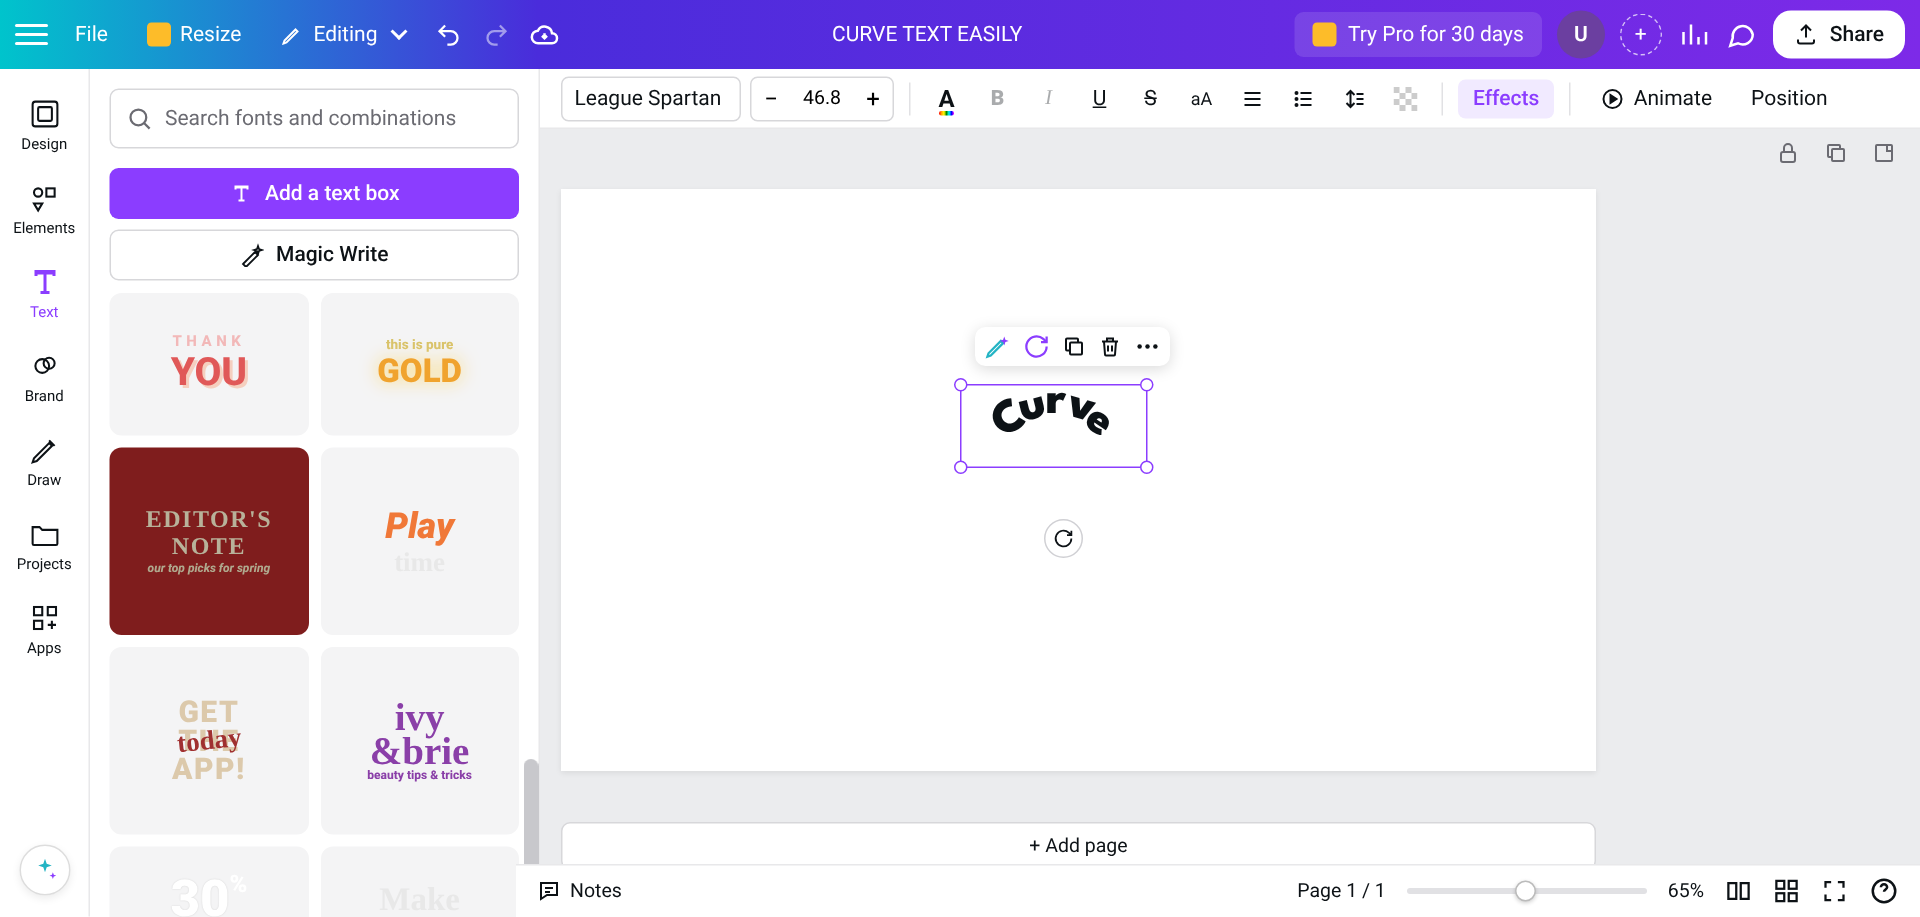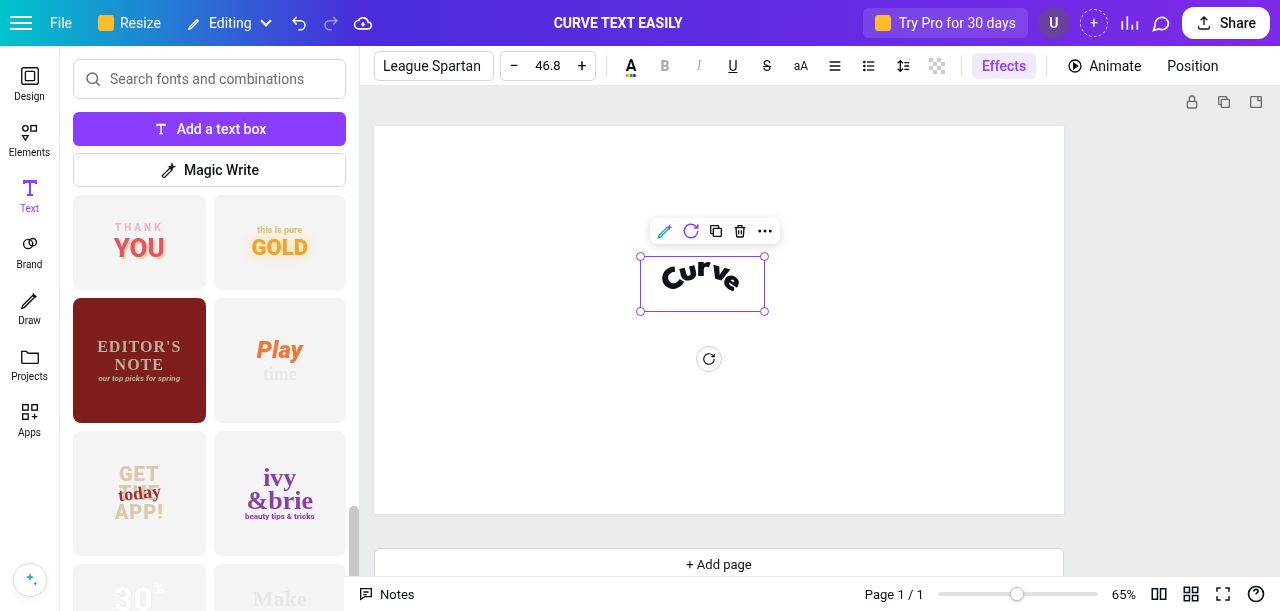--- a/index.html
+++ b/index.html
@@ -7,21 +7,21 @@
 
   
   .topbar { height: 46px; background: linear-gradient(90deg,#00c4cc 0%,#4a2cdb 28%,#7d2ae8 100%); display:flex; align-items:center; padding:0 10px; gap:10px; color:#fff; font-size:14px; }
   .hamburger { width:22px; height:22px; display:flex; flex-direction:column; justify-content:center; gap:4px; cursor:pointer;}
   .hamburger span{height:2px; background:#fff; border-radius:1px;}
   .topbar .btn { padding:6px 8px; border-radius:6px; display:flex; align-items:center; gap:6px; cursor:pointer;}
   .crown{width:16px;height:16px;border-radius:3px;background:#fdbc29;display:inline-block;}
   .chev::after{content:"";display:inline-block;border:solid #fff;border-width:0 2px 2px 0;padding:3px;transform:rotate(45deg);margin-left:4px;position:relative;top:-2px;}
   .iconcircle{width:22px;height:22px;display:flex;align-items:center;justify-content:center;}
   .spacer{flex:1;}
-  .doc-title{font-weight:700;}
+  .doc-title{font-weight:400;}
   .pill{background:rgba(255,255,255,.12);padding:7px 12px;border-radius:6px;display:flex;align-items:center;gap:8px;}
   .avatar{width:32px;height:32px;border-radius:50%;background:#6b3fa0;display:flex;align-items:center;justify-content:center;color:#fff;font-weight:600;}
   .plus-circle{width:28px;height:28px;border:1.5px dashed rgba(255,255,255,.7);border-radius:50%;display:flex;align-items:center;justify-content:center;}
   .share{background:#fff;color:#0d1216;padding:8px 14px;border-radius:12px;font-weight:500;display:flex;align-items:center;gap:8px;}
 
   
   .leftrail{position:absolute;top:46px;left:0;width:60px;bottom:0;background:#fff;border-right:1px solid #e8e8ea;display:flex;flex-direction:column;align-items:center;padding-top:10px;gap:2px;}
   .rail-item{width:100%;display:flex;flex-direction:column;align-items:center;gap:3px;padding:8px 0;font-size:10px;color:#0d1216;cursor:pointer;}
   .rail-item.active{color:#8b3dff;}
   .rail-icon{width:24px;height:24px;display:flex;align-items:center;justify-content:center;}

